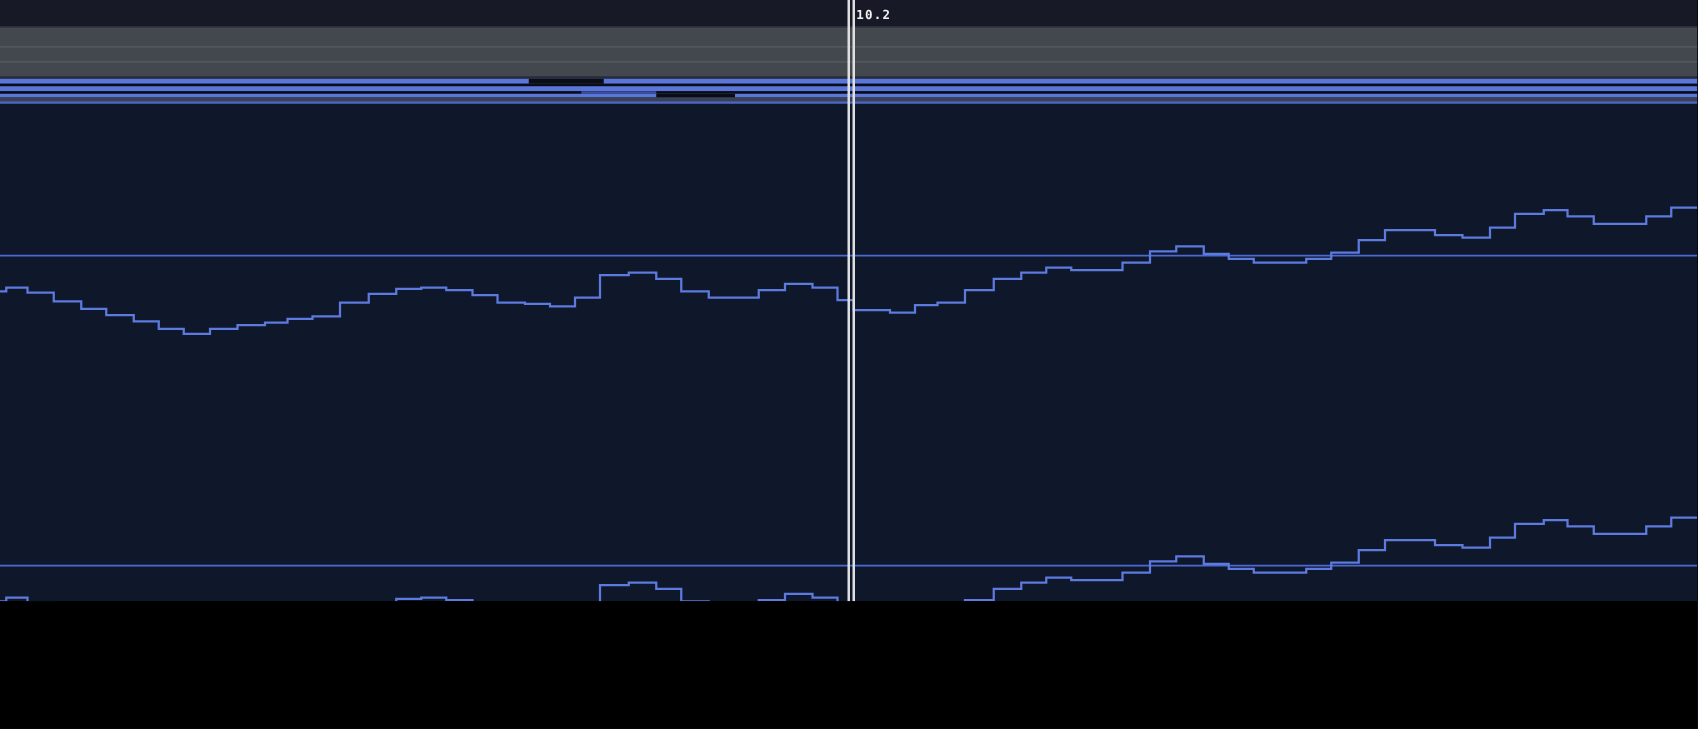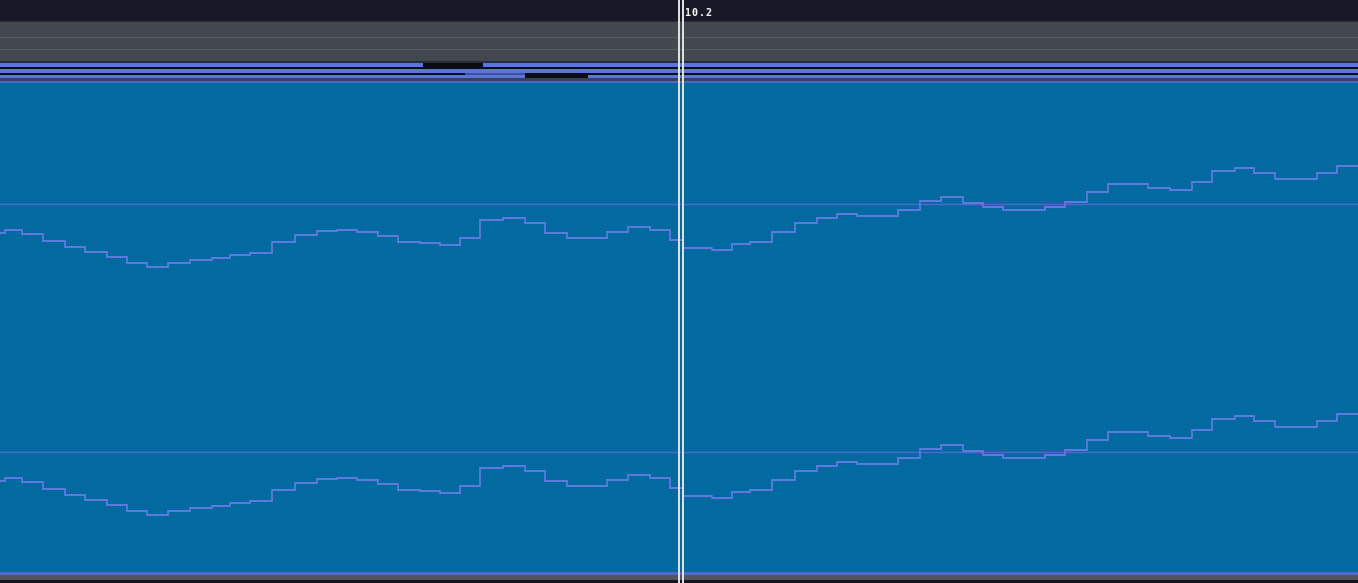--- a/index.html
+++ b/index.html
@@ -1,21 +1,21 @@
 <!DOCTYPE html>
 <html><head>
 <meta charset="utf-8">
 <style>
   html, body { margin: 0; padding: 0; background: #000; }
   #app {
     position: relative;
     width: 1358px;
-    height: 583px;
+    height: 481px;
     overflow: hidden;
-    background: #0369a1;
+    background: #0f172a;
     font-family: "DejaVu Sans Mono", monospace;
   }
   
   .ruler-bar {
     position: absolute; left: 0; top: 0; width: 100%; height: 21px;
     background: #171a26;
   }
   .header-rows {
     position: absolute; left: 0; top: 21px; width: 100%; height: 40px;
     background: #43474e;

